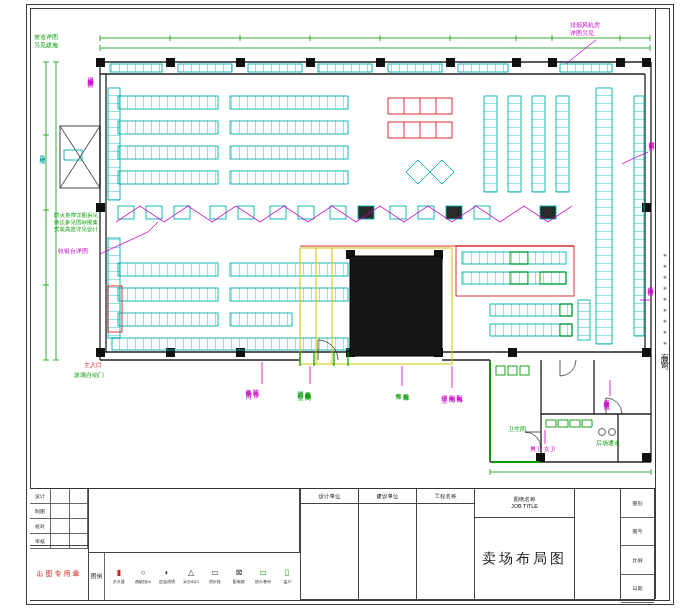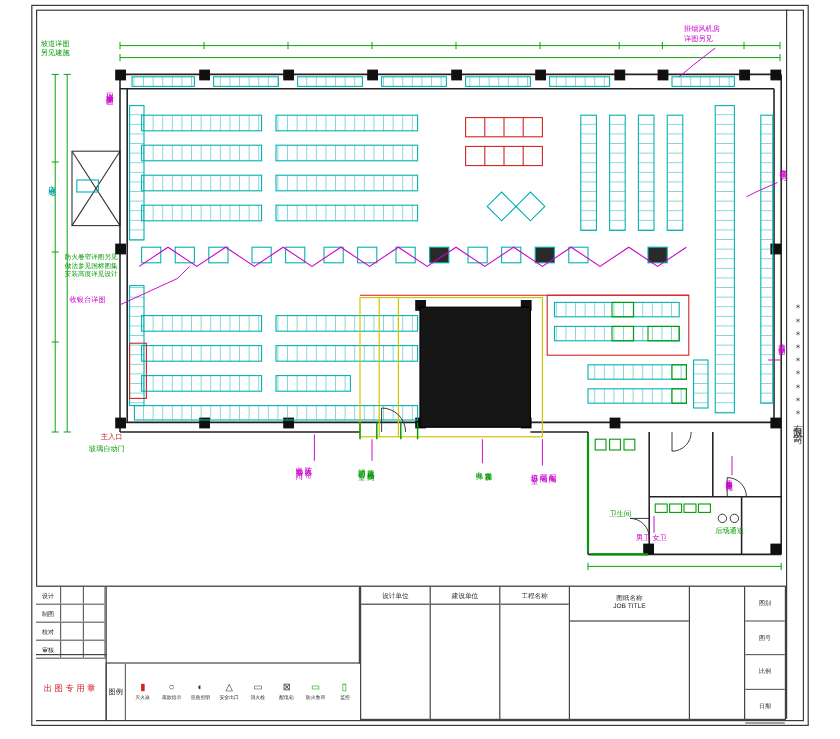--- a/index.html
+++ b/index.html
@@ -328,20 +328,21 @@
     <div class="hdr">建设单位</div>
   </div>
   <div class="cell" style="left:386px;top:0;width:58px;height:111px">
     <div class="hdr">工程名称</div>
   </div>
   <div class="cell" style="left:444px;top:0;width:100px;height:111px">
     <div class="jobname">
       <span>图纸名称</span>
       <span>JOB TITLE</span>
     </div>
+    <div class="bigtitle">卖场布局图</div>
   </div>
   <div class="cell" style="left:544px;top:0;width:46px;height:111px"></div>
   <div class="cell" style="left:590px;top:0;width:35px;height:111px;border-right:0.7px solid #444">
     <div class="meta-row">
         <span>图别</span>
         <span></span>
       </div>
     <div class="meta-row">
         <span>图号</span>
         <span></span>

